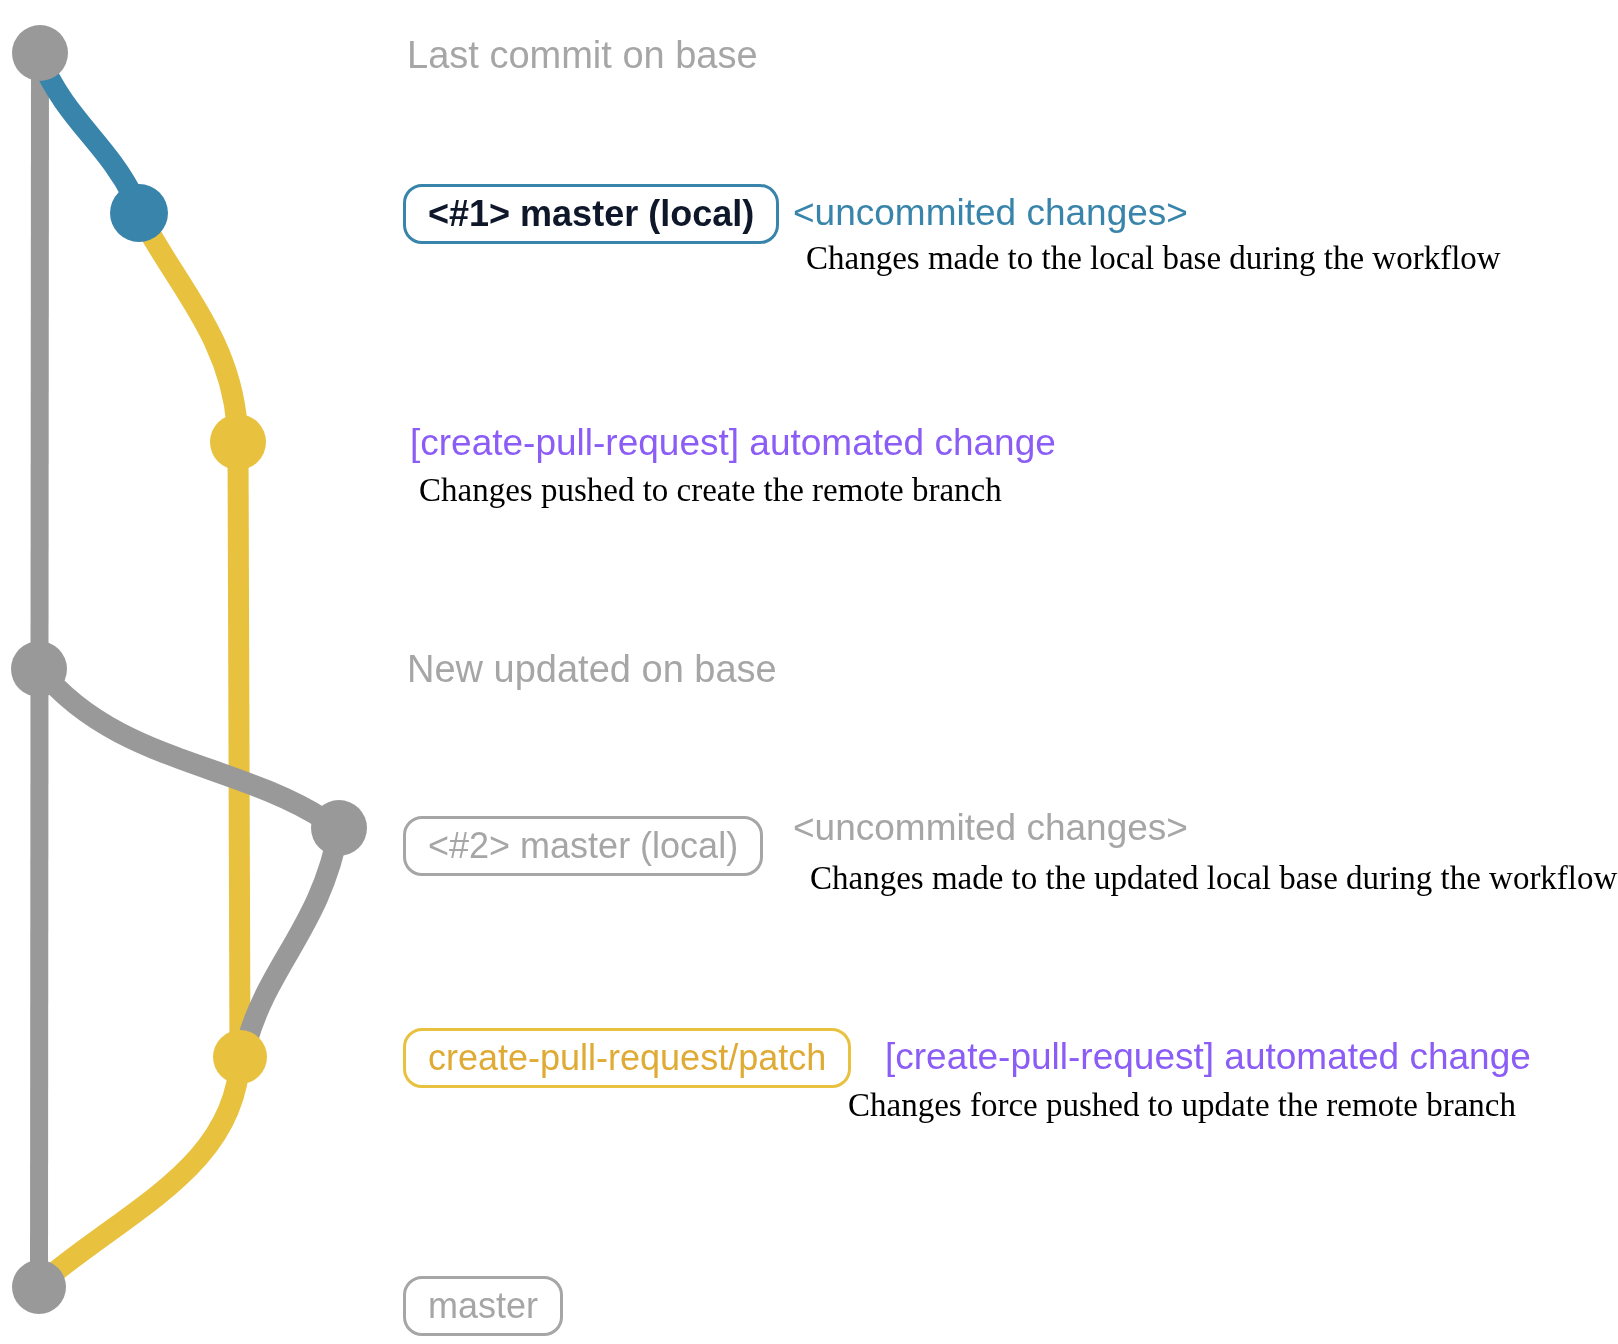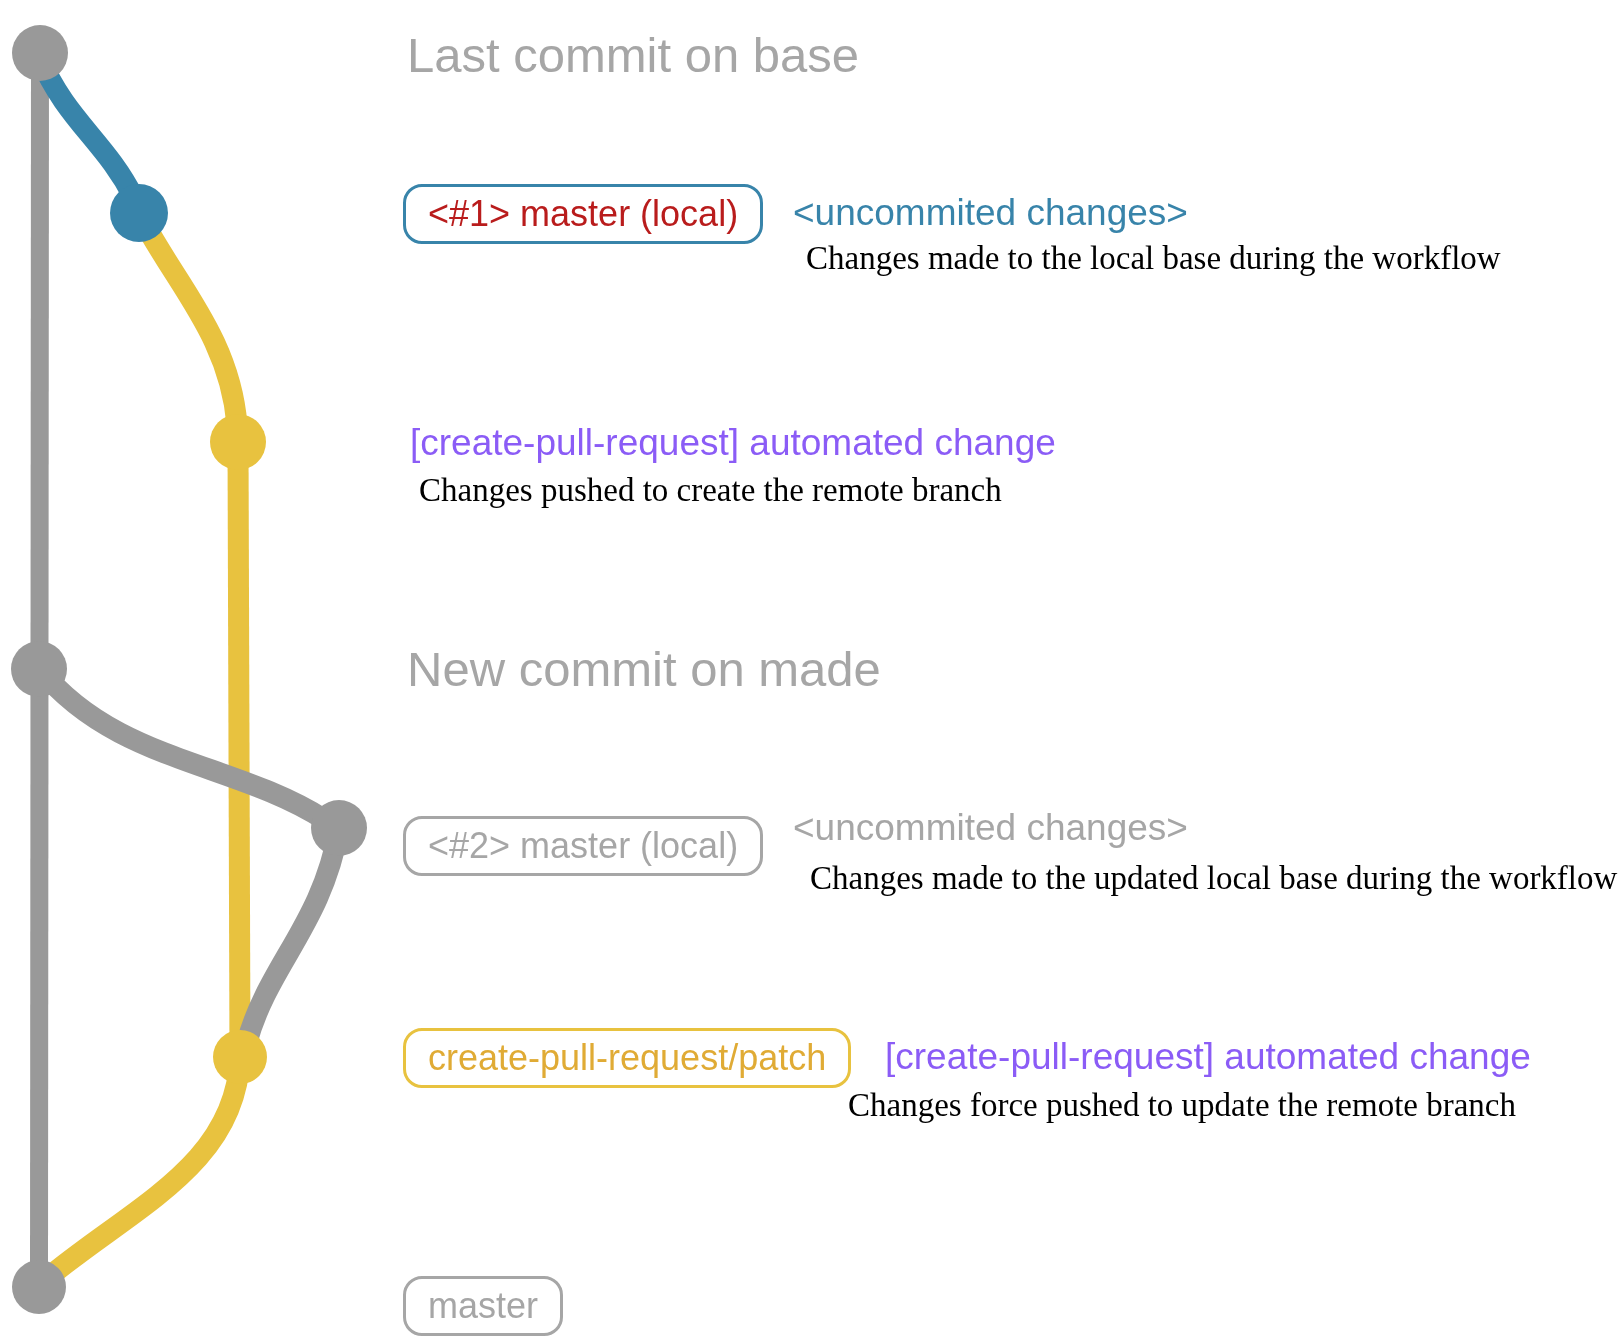--- a/index.html
+++ b/index.html
@@ -7,36 +7,36 @@
     position:relative;
     width:1618px; height:1344px;
     background:#ffffff;
     overflow:hidden;
     font-family:"Liberation Sans","DejaVu Sans",sans-serif;
   }
   #graph-svg { position:absolute; left:0; top:0; }
 
   .caption {
     position:absolute;
-    font-size:49px; line-height:46px;
+    font-size:38px; line-height:46px;
     color:#a6a6a6;
     white-space:nowrap;
   }
   .tag-box {
     position:absolute;
     display:inline-block;
     border:3px solid #a6a6a6;
     border-radius:19px;
     padding:5px 22px;
     font-size:36px; line-height:44px;
     color:#a6a6a6;
     white-space:nowrap;
     background:#ffffff;
   }
-  .box-blue   { border-color:#3884aa; color:#b91c1c; }
+  .box-blue   { border-color:#3884aa; color:#0f172a;font-weight:bold; }
   .box-yellow { border-color:#e8c23f; color:#e0ab35; }
   .box-gray   { border-color:#a6a6a6; color:#a6a6a6;margin-top:17px; }
 
   .side-tag {
     position:absolute;
     font-size:37px; line-height:46px;
     white-space:nowrap;
   }
   .tag-blue   { color:#3884aa; }
   .tag-yellow { color:#8b5cf6; }
@@ -83,21 +83,21 @@
 
   <div class="caption" style="left:407px; top:32px;">Last commit on base</div>
 
   <div class="tag-box box-blue" style="left:403px; top:184px;">&lt;#1&gt; master (local)</div>
   <div class="side-tag tag-blue" style="left:793px; top:190px;">&lt;uncommited changes&gt;</div>
   <div class="desc" style="left:806px; top:238px;">Changes made to the local base during the workflow</div>
 
   <div class="side-tag tag-yellow" style="left:410px; top:420px;">[create-pull-request] automated change</div>
   <div class="desc" style="left:419px; top:470px;">Changes pushed to create the remote branch</div>
 
-  <div class="caption" style="left:407px; top:646px;">New commit on made</div>
+  <div class="caption" style="left:407px; top:646px;">New updated on base</div>
 
   <div class="tag-box box-gray" style="left:403px; top:799px;">&lt;#2&gt; master (local)</div>
   <div class="side-tag tag-gray" style="left:793px; top:805px;">&lt;uncommited changes&gt;</div>
   <div class="desc" style="left:810px; top:858px;">Changes made to the updated local base during the workflow</div>
 
   <div class="tag-box box-yellow" style="left:403px; top:1028px;">create-pull-request/patch</div>
   <div class="side-tag tag-yellow" style="left:885px; top:1034px;">[create-pull-request] automated change</div>
   <div class="desc" style="left:848px; top:1085px;">Changes force pushed to update the remote branch</div>
 
   <div class="tag-box box-gray" style="left:403px; top:1259px;">master</div>

